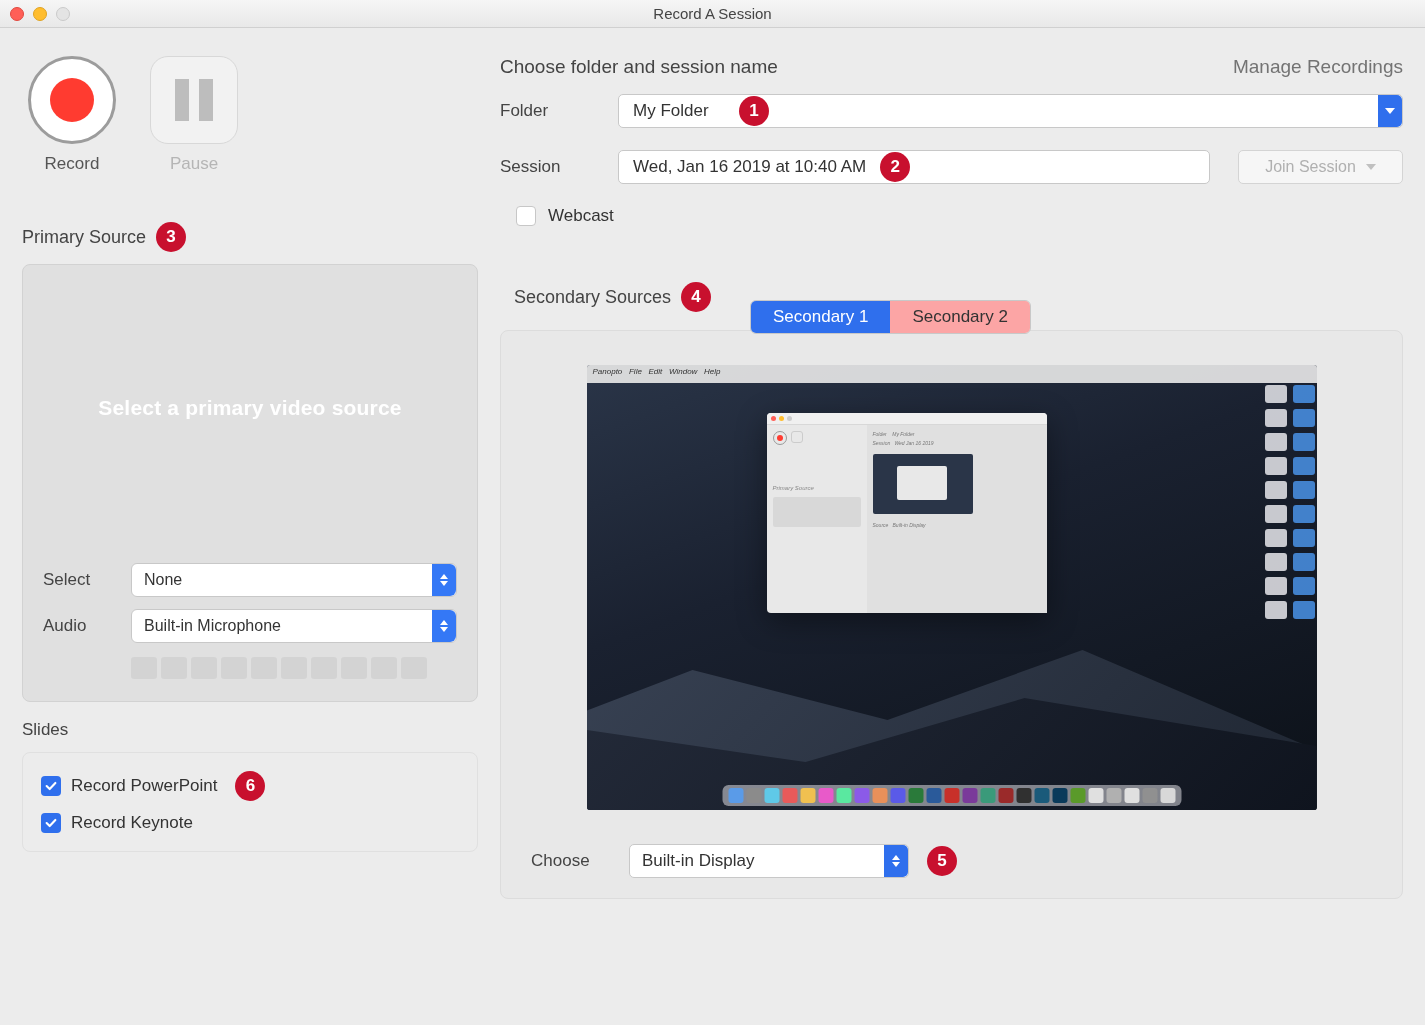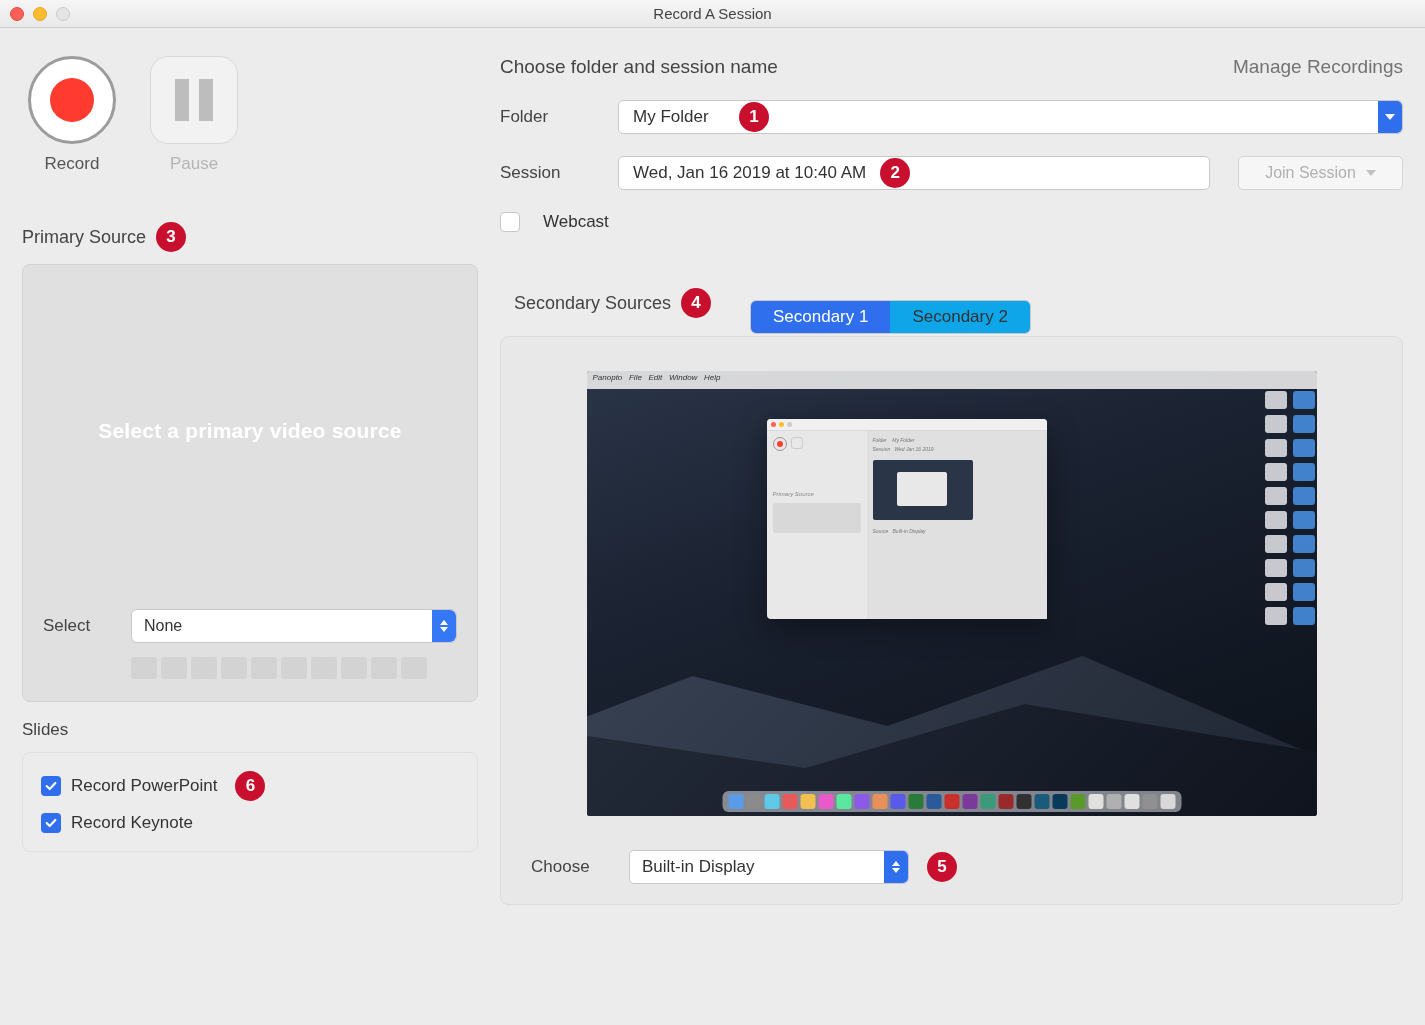--- a/index.html
+++ b/index.html
@@ -86,21 +86,21 @@
   padding: 18px 18px;
 }
 .cb-row { display: flex; align-items: center; gap: 10px; margin-bottom: 12px; }
 .mac-checkbox {
   width: 20px; height: 20px; border-radius: 4px;
   background: #2f6fed; display: flex; align-items: center; justify-content: center;
 }
 .mac-checkbox svg { width: 14px; height: 14px; }
 .cb-label { font-size: 17px; color: #333; }
 
-.top-right-row { display: flex; justify-content: space-between; align-items: flex-start; margin-bottom: 22px; }
+.top-right-row { display: flex; justify-content: space-between; align-items: flex-start; margin-bottom: 16px; }
 .choose-text { font-size: 19px; color: #444; }
 .manage-link { font-size: 19px; color: #737373; cursor: pointer; }
 .form-row { display: flex; align-items: center; gap: 18px; margin-bottom: 22px; position: relative; }
 .form-label { width: 100px; font-size: 17px; color: #444; }
 .folder-select {
   flex: 1; height: 34px; background: #fff; border: 1px solid #c8c8c8;
   border-radius: 5px; display: flex; align-items: center; padding-left: 14px;
   font-size: 17px; position: relative;
 }
 .folder-select .blue-drop {
@@ -114,28 +114,28 @@
   border-radius: 5px; padding: 0 14px; font-size: 17px;
   display: flex; align-items: center; max-width: 605px;
 }
 .join-btn {
   width: 165px; height: 34px; margin-left: 10px;
   background: #f6f6f6; border: 1px solid #d4d4d4; border-radius: 5px;
   display: flex; align-items: center; justify-content: center; gap: 10px;
   color: #b0b0b0; font-size: 16px;
 }
 .join-btn .tri { border-left: 5px solid transparent; border-right: 5px solid transparent; border-top: 6px solid #c0c0c0; }
-.webcast-row { display: flex; align-items: center; gap: 23px; margin-bottom: 56px; margin-left: 0; }
+.webcast-row { display: flex; align-items: center; gap: 12px; margin-bottom: 56px; margin-left: 16px; }
 .webcast-cb { width: 20px; height: 20px; border: 1px solid #c7c7c7; border-radius: 4px; background: #fff; }
 .seg-control {
   display: flex; border: 1px solid #c8c8c8; border-radius: 6px; overflow: hidden;
   position: absolute; left: 750px; top: 300px;
 }
 .seg {
-  padding: 6px 22px; font-size: 17px; background: #0ea5e9; cursor: pointer;
+  padding: 6px 22px; font-size: 17px; background: #fca5a5; cursor: pointer;
 }
 .seg.active { background: #2f6fed; color: #fff; }
 .secondary-box {
   margin-top: 18px; background: #e8e8e8; border: 1px solid #dcdcdc;
   border-radius: 8px; padding: 34px 16px 20px 16px;
 }
 .preview {
   width: 730px; height: 445px; margin: 0 auto;
   background: linear-gradient(160deg, #2a3548 0%, #1a2130 40%, #0c1118 100%);
   border-radius: 3px; position: relative; overflow: hidden; font-style: italic;
@@ -226,20 +226,30 @@
       <div class="section-heading">Primary Source</div>
       <div class="badge">3</div>
     </div>
 
     <div class="primary-box">
       <div class="primary-placeholder">Select a primary video source</div>
       <div class="field-row">
         <div class="field-label">Select</div>
         <div class="mac-select mac-select-blue">
           <span style="flex:1">None</span>
+          <div class="caret">
+              <div class="caret-up"></div>
+              <div class="caret-down"></div>
+            </div>
+        </div>
+      </div>
+      <div class="field-row">
+        <div class="field-label">Audio</div>
+        <div class="mac-select mac-select-blue">
+          <span style="flex:1">Built-in Microphone</span>
           <div class="caret">
               <div class="caret-up"></div>
               <div class="caret-down"></div>
             </div>
         </div>
       </div>
       <div class="meter">
         <div class="meter-seg"></div>
           <div class="meter-seg"></div>
           <div class="meter-seg"></div>

